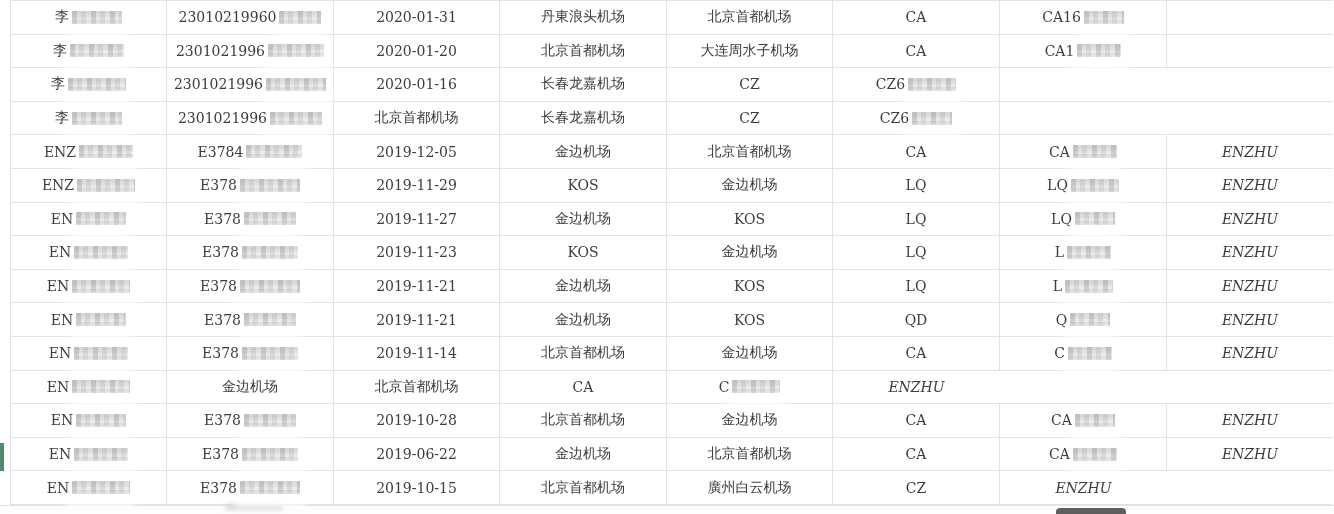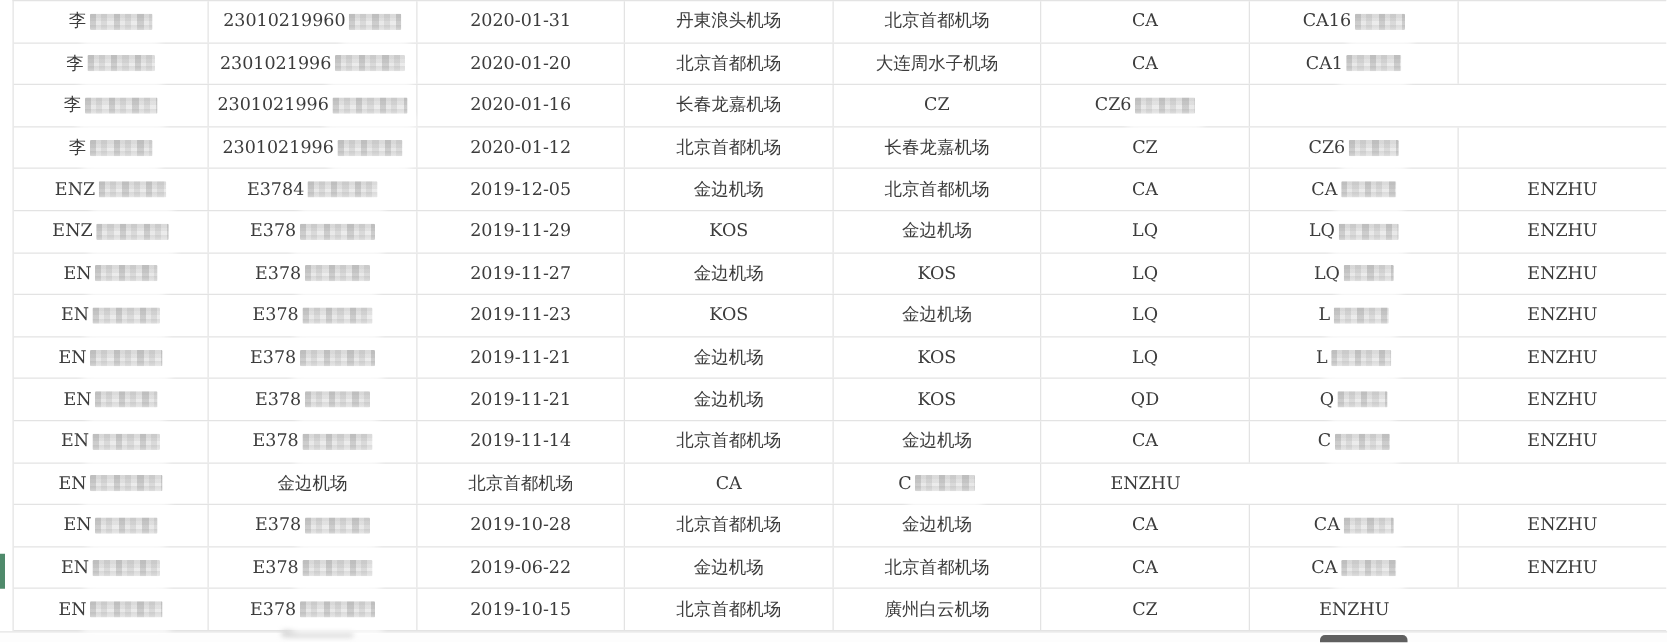--- a/index.html
+++ b/index.html
@@ -21,21 +21,21 @@
   .row{
     display:grid;
     grid-template-columns:156px 167px 166px 167px 166px 167px 167px auto;
     height:33.6px;border-bottom:1px solid var(--grid);box-sizing:border-box;
   }
   .cell{
     border-right:1px solid var(--grid);
     display:flex;align-items:center;justify-content:center;
     font-size:14px;color:var(--text);white-space:nowrap;overflow:visible;
   }
-  .cell:last-child{border-right:none;}
+  .cell:last-child{border-right:none;font-style:italic;}
   .redact{
     position:relative;z-index:2;display:inline-block;height:13px;margin-left:3px;
     border-radius:1px;background-color:#ededed;
     background-image:
       repeating-linear-gradient(90deg, rgba(120,120,120,.28) 0 5px, rgba(205,205,205,.12) 5px 9px, rgba(150,150,150,.22) 9px 14px, rgba(228,228,228,.10) 14px 19px),
       repeating-linear-gradient(0deg, rgba(140,140,140,.20) 0 4px, rgba(232,232,232,.12) 4px 7px, rgba(160,160,160,.16) 7px 10px);
     filter:blur(.4px);
   }
   .redact::after{
     content:"";position:absolute;left:-7px;right:-7px;top:13px;height:13px;
@@ -148,23 +148,20 @@
         </div>
       </div>
       <div class="row">
         <div class="cell">
           <span>李</span>
           <span class="redact" style="width: 50px;"></span>
         </div>
         <div class="cell">
           <span>2301021996</span>
           <span class="redact" style="width: 52px;"></span>
-        </div>
-        <div class="cell">
-          <span>2020-01-12</span>
         </div>
         <div class="cell">
           <span>北京首都机场</span>
         </div>
         <div class="cell">
           <span>长春龙嘉机场</span>
         </div>
         <div class="cell">
           <span>CZ</span>
         </div>

